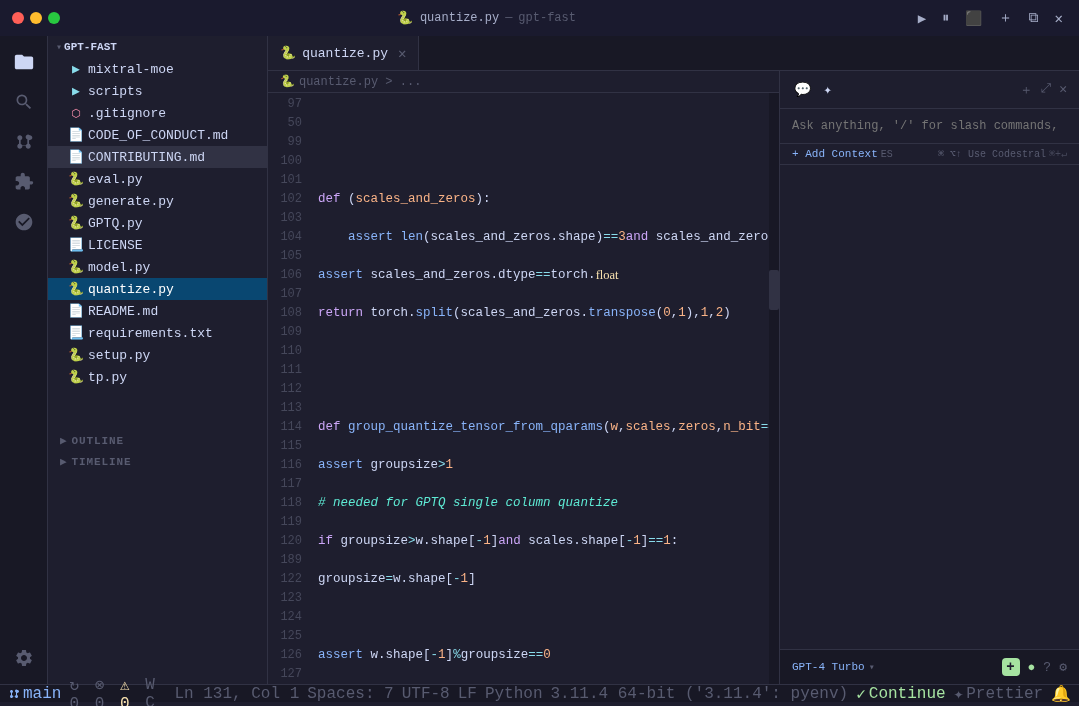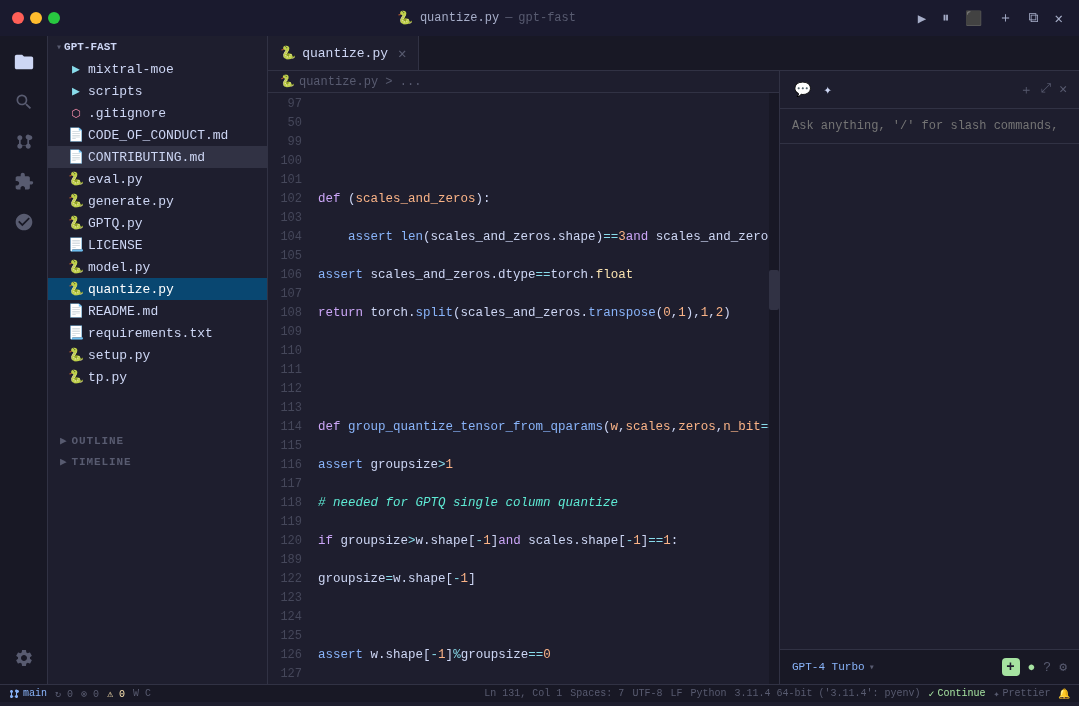--- a/index.html
+++ b/index.html
@@ -228,21 +228,21 @@
     .code-line { height: 19px; display: flex; align-items: center; }
 
     
     .kw { color: #cba6f7; }      
     .fn { color: #89b4fa; }     
     .num { color: #fab387; }     
     .comment { color: #5eead4; font-style: italic; }
     .var { color: #cdd6f4; }
     .param { color: #fab387; }
     .op { color: #89dceb; }
-    .cls { color: #f9e2af; }
+    .cls { color: #f9e2af; font-family: Liberation Serif, serif; }
     .punc { color: #cdd6f4; }
 
     
     .code-content::-webkit-scrollbar { width: 8px; height: 8px; }
     .code-content::-webkit-scrollbar-track { background: #1e1e2e; }
     .code-content::-webkit-scrollbar-thumb { background: #45475a; border-radius: 4px; }
 
     
     .minimap {
       width: 10px;
@@ -323,21 +323,21 @@
     }
     .ai-content { flex: 1; overflow-y: auto; }
 
     
     .status-bar {
       height: 18px;
       background: #181825;
       display: flex;
       align-items: center;
       padding: 0 8px;
-      font-size: 10px;
+      font-size: 16px;
       color: #585b70;
       border-top: 1px solid #313244;
       gap: 12px;
     }
     .status-left { display: flex; align-items: center; gap: 8px; flex: 1; }
     .status-right { display: flex; align-items: center; gap: 8px; }
     .status-item { display: flex; align-items: center; gap: 3px; cursor: pointer; }
     .status-blue { color: #89b4fa; }
     .status-green { color: #a6e3a1; }
     .status-warn { color: #f9e2af; }
@@ -652,20 +652,30 @@
             <span class="ai-action-btn">＋</span>
             <span class="ai-action-btn">⤢</span>
             <span class="ai-action-btn">✕</span>
           </div>
         </div>
 
         <div class="ai-input-area">
           <input class="ai-input" type="text" placeholder="Ask anything, '/' for slash commands, '@' to add context" style="">
         </div>
 
+        <div class="ai-context-bar">
+          <span class="ai-context-btn green">
+            <span>+ Add Context</span>
+            <span style="font-size:10px;color:#585b70">ES</span>
+          </span>
+          <span class="ai-context-btn" style="margin-left:auto;font-size:10px">
+            <span>⌘ ⌥↑ Use Codestral</span>
+            <span style="color:#45475a">⌘+↵</span>
+          </span>
+        </div>
 
 
         <div class="ai-content"></div>
 
         <div class="ai-bottom-bar">
           <div class="ai-model-selector">
             <span class="model-name">GPT-4 Turbo</span>
             <span style="color:#585b70;font-size:10px">▾</span>
           </div>
           <div class="ai-bottom-actions">

